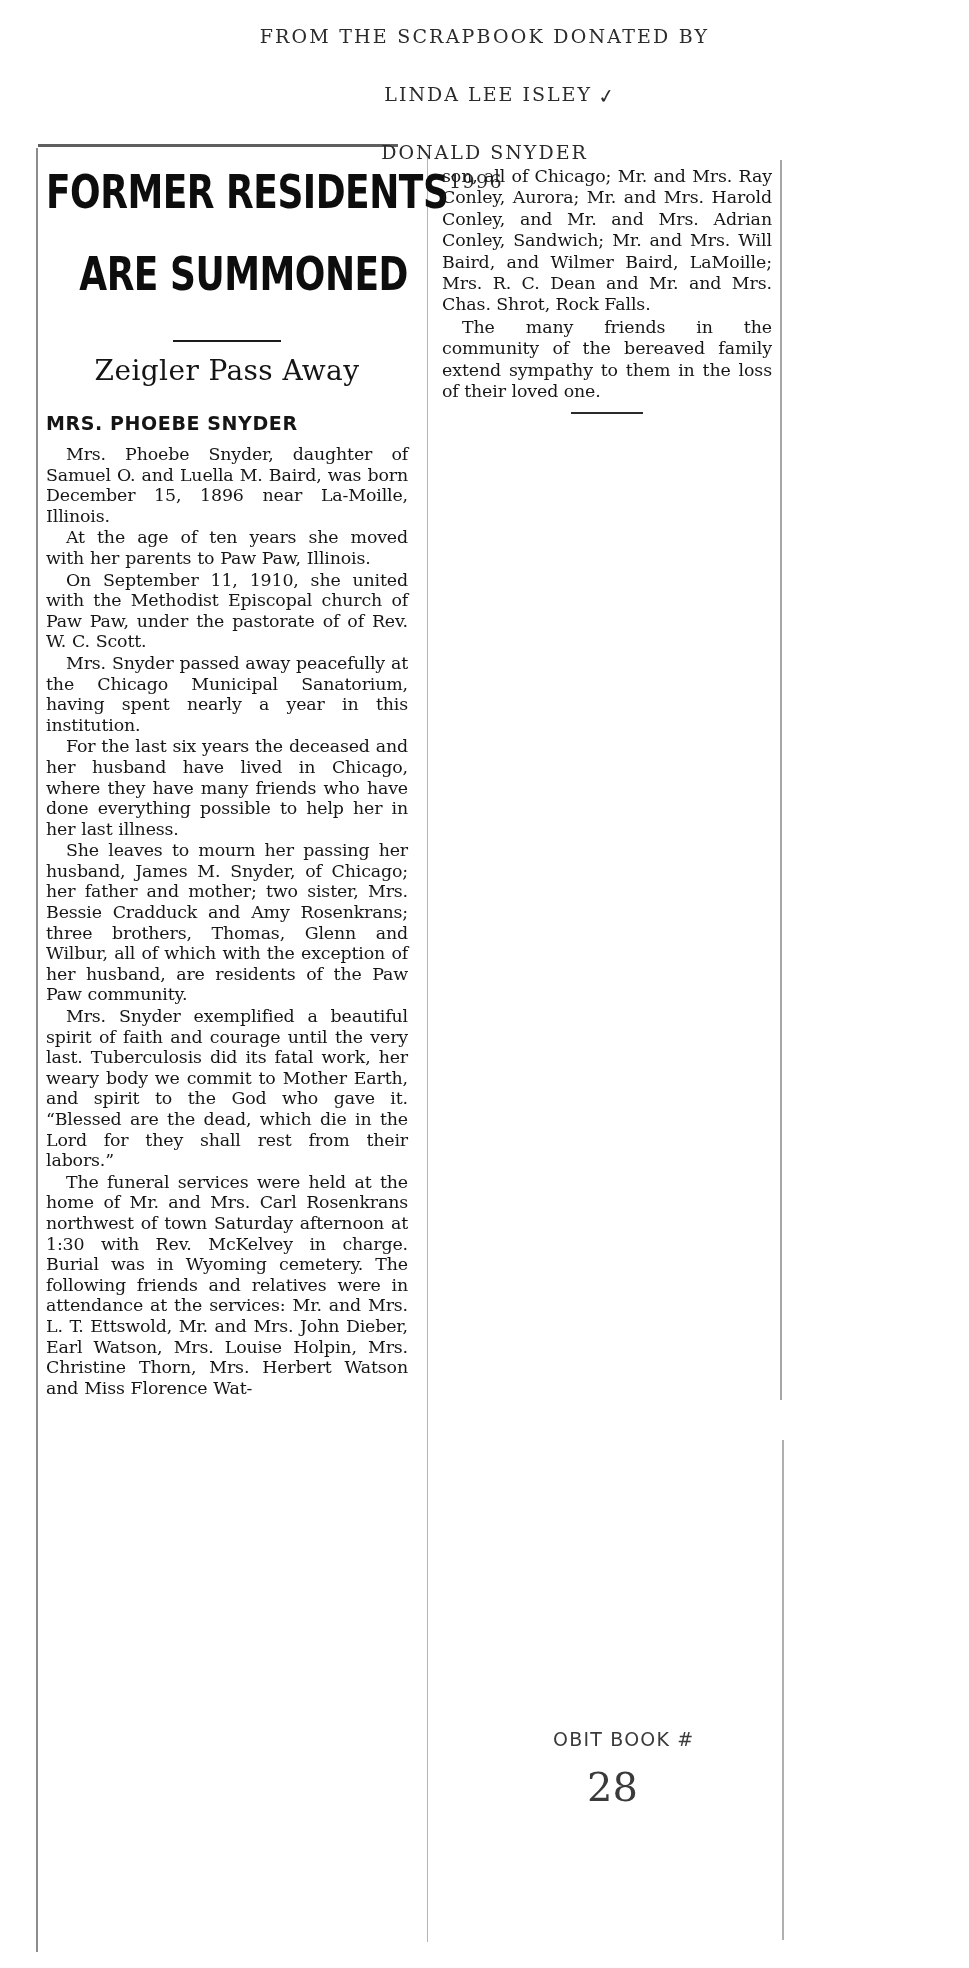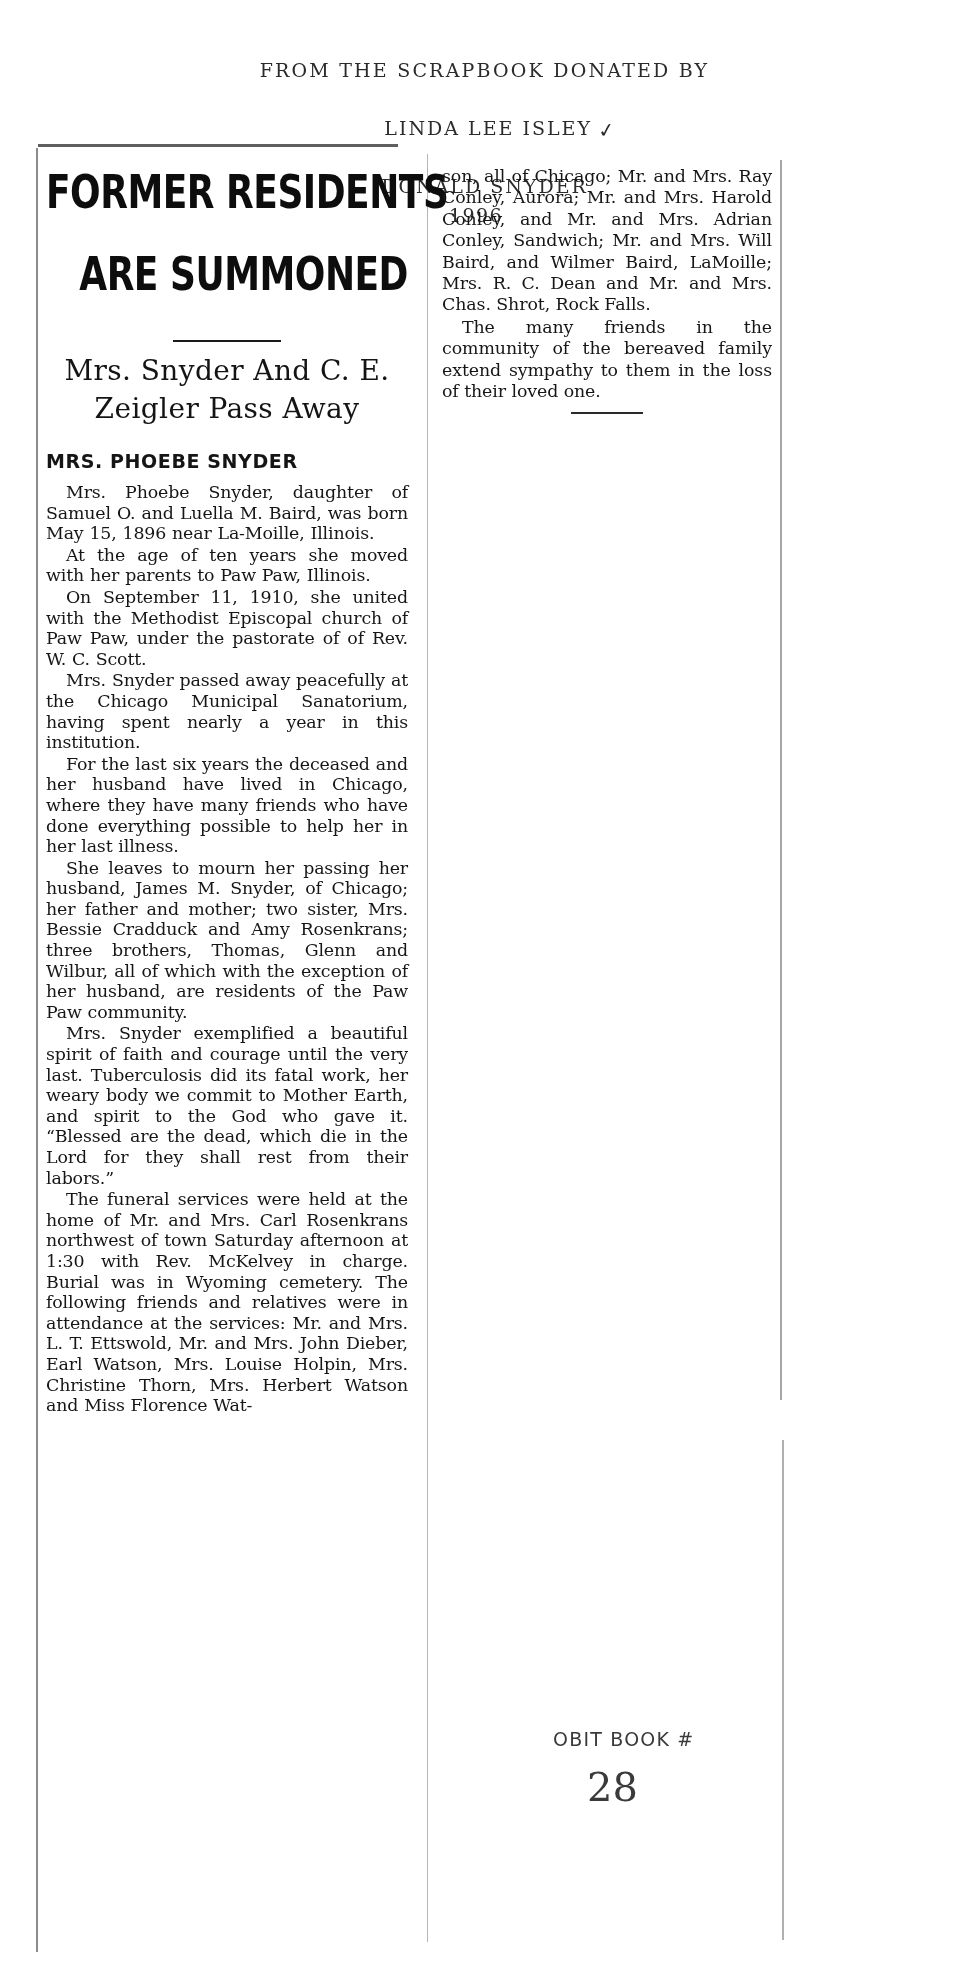--- a/index.html
+++ b/index.html
@@ -19,21 +19,20 @@
   
   .donation-header {
     position: absolute;
     top: 22px;
     left: 0;
     width: 969px;
     text-align: center;
     font-family: "DejaVu Serif", serif;
     letter-spacing: 1.6px;
     color: #2b2b2b;
-    margin-top: 34px;
   }
   .donation-line {
     font-size: 19px;
     line-height: 29px;
     white-space: pre;
   }
   .donation-line.l1 { letter-spacing: 2.2px; }
   .donation-line.l2 { letter-spacing: 2.0px; }
   .donation-line.l3 { letter-spacing: 2.0px; }
   .donation-line.l4 { letter-spacing: 1.4px; padding-right: 17px; }
@@ -243,28 +242,27 @@
     <div class="masthead">
       <span class="mh1">FORMER RESIDENTS</span>
       <div class="mh-spacer"></div>
       <span class="mh2">ARE SUMMONED</span>
     </div>
 
     <div style="height:34px"></div>
     <div class="rule-short"></div>
 
     <div class="subhead">
-      <span class="sh2">Mrs. Snyder And C. E.</span>
       <span class="sh2">Zeigler Pass Away</span>
     </div>
 
     <div class="deck">MRS. PHOEBE SNYDER</div>
 
     <div class="body-text">
-      <p>Mrs. Phoebe Snyder, daughter of Samuel O. and Luella M. Baird, was born May 15, 1896 near La-Moille, Illinois.</p>
+      <p>Mrs. Phoebe Snyder, daughter of Samuel O. and Luella M. Baird, was born December 15, 1896 near La-Moille, Illinois.</p>
       <p>At the age of ten years she moved with her parents to Paw Paw, Illinois.</p>
       <p>On September 11, 1910, she united with the Methodist Episcopal church of Paw Paw, under the pastorate of of Rev. W. C. Scott.</p>
       <p>Mrs. Snyder passed away peacefully at the Chicago Municipal Sanatorium, having spent nearly a year in this institution.</p>
       <p>For the last six years the deceased and her husband have lived in Chicago, where they have many friends who have done everything possible to help her in her last illness.</p>
       <p>She leaves to mourn her passing her husband, James M. Snyder, of Chicago; her father and mother; two sister, Mrs. Bessie Cradduck and Amy Rosenkrans; three brothers, Thomas, Glenn and Wilbur, all of which with the exception of her husband, are residents of the Paw Paw community.</p>
       <p>Mrs. Snyder exemplified a beautiful spirit of faith and courage until the very last. Tuberculosis did its fatal work, her weary body we commit to Mother Earth, and spirit to the God who gave it. “Blessed are the dead, which die in the Lord for they shall rest from their labors.”</p>
       <p>The funeral services were held at the home of Mr. and Mrs. Carl Rosenkrans northwest of town Saturday afternoon at 1:30 with Rev. McKelvey in charge. Burial was in Wyoming cemetery. The following friends and relatives were in attendance at the services: Mr. and Mrs. L. T. Ettswold, Mr. and Mrs. John Dieber, Earl Watson, Mrs. Louise Holpin, Mrs. Christine Thorn, Mrs. Herbert Watson and Miss Florence Wat-</p>
     </div>
   </div>
 

